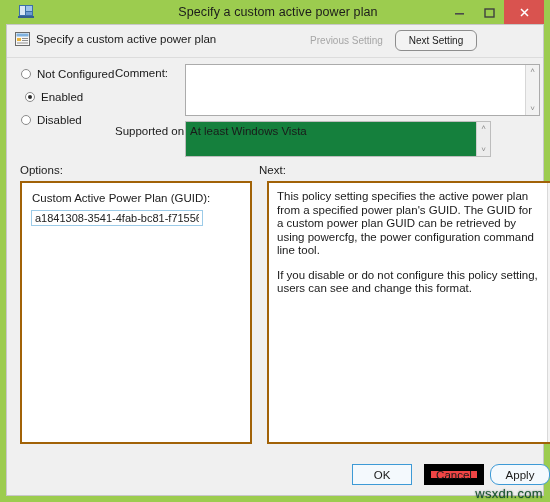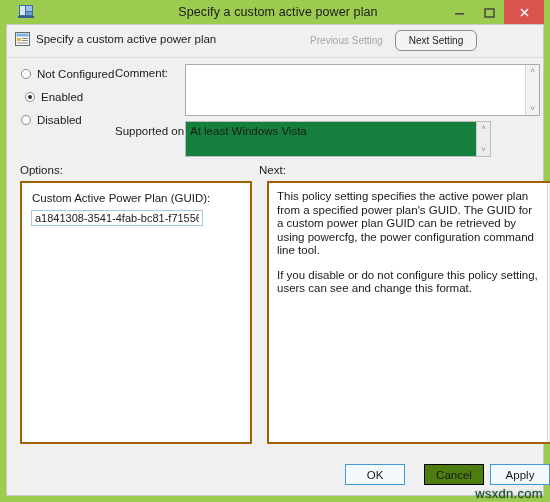--- a/index.html
+++ b/index.html
@@ -152,26 +152,26 @@
     display:flex;flex-direction:column;justify-content:space-between;
     align-items:center;padding:3px 0;box-sizing:border-box;
   }
 
   
   .footer{position:absolute;left:0;right:0;bottom:0;height:40px;}
   .btn{
     position:absolute;top:9px;height:21px;width:60px;
     display:flex;align-items:center;justify-content:center;
     font-size:11.5px;box-sizing:border-box;
-    background:#4d7c0f;border:1px solid #000000;color:#1a1a1a;
+    background:#ef4444;border:7px solid #000000;color:#1a1a1a;
   }
   .btn.focus{border:1px solid #3d9ad6;background:#f4f9fd;}
-  #btn-ok{left:338px;}
+  #btn-ok{left:345px;}
   #btn-cancel{left:417px;}
-  #btn-apply{left:483px;}
+  #btn-apply{left:483px;border-radius:9px;}
   .watermark{
     position:absolute;right:7px;bottom:1px;
     font-size:13px;color:#14532d;
     text-shadow:0 0 2px rgba(0,0,0,.45);
     letter-spacing:.3px;
   }
 </style>
 </head>
 <body>
 

